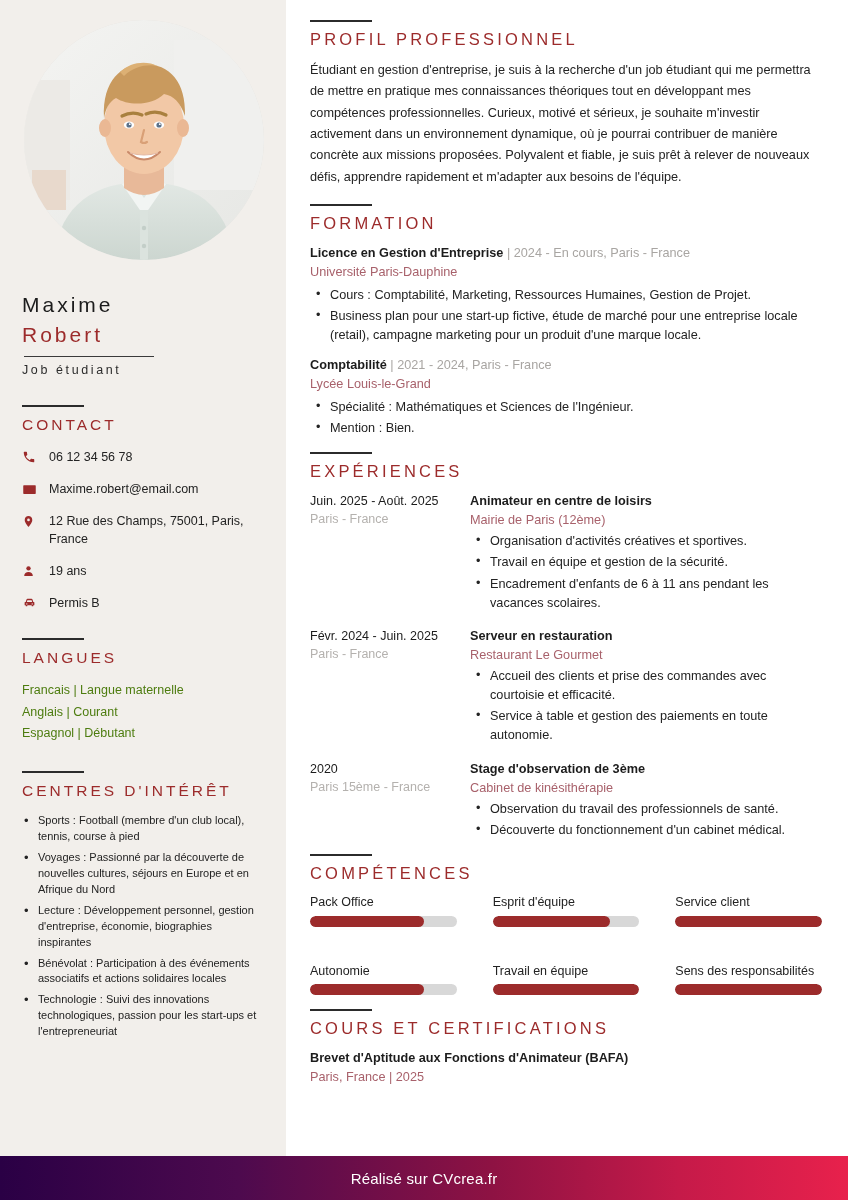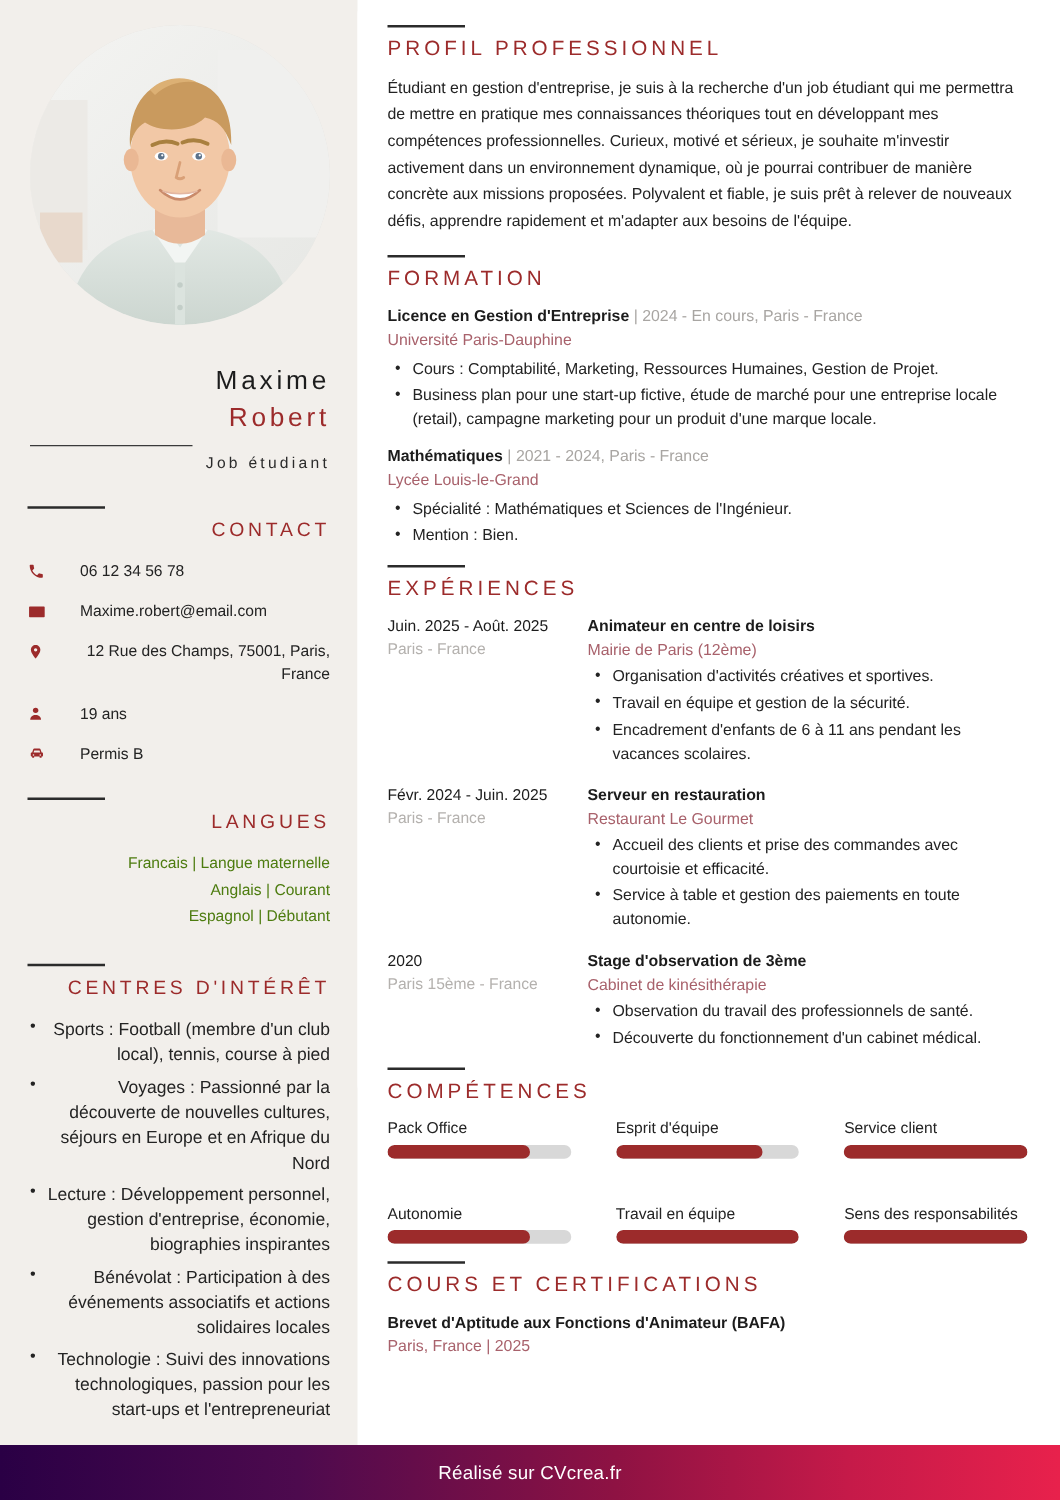--- a/index.html
+++ b/index.html
@@ -10,21 +10,20 @@
     overflow: hidden;
   }
   .page { position: relative; width: 848px; height: 1200px; display: flex; }
 
   
   .sidebar {
     width: 286px;
     background: #f2efeb;
     padding: 20px 22px 0 22px;
     height: 1157px;
-    text-align: right;
   }
   .photo-wrap {
     width: 240px; height: 240px;
     border-radius: 50%;
     overflow: hidden;
     margin: 0 auto 0 2px;
     background: #e8e6e2;
     position: relative;
   }
   .photo-svg { width: 100%; height: 100%; display: block; }
@@ -44,32 +43,32 @@
   }
 
   .side-section { margin-top: 26px; }
   .sec-rule { width: 62px; height: 2px; background: #2b2b2b; margin-bottom: 8px; }
   .side-head {
     font-size: 15.5px; letter-spacing: 3px; color: #9c2b2b;
     font-weight: 400; line-height: 1.3; margin-bottom: 12px;
   }
 
   .contact-row {
-    display: flex; align-items: flex-start; gap: 26px; margin-bottom: 14px;
+    display: flex; align-items: flex-start; gap: 11px; margin-bottom: 14px;
   }
   .c-icon { width: 16px; min-width: 16px; padding-top: 2px; }
   .c-icon svg { display: block; fill: #9c2b2b; }
   .c-text { font-size: 12.5px; color: #232323; line-height: 1.45; }
 
   .lang-line { font-size: 12.5px; color: #4d7c0f; line-height: 1.72; }
 
   .interest-list { list-style: none; margin-top: 2px; }
   .interest-list li {
     position: relative; padding-left: 16px; margin-bottom: 5px;
-    font-size: 14px; color: #232323; line-height: 1.45;
+    font-size: 11px; color: #232323; line-height: 1.45;
   }
   .interest-list li::before {
     content: "•"; position: absolute; left: 2px; top: -1px;
     color: #232323; font-size: 13px;
   }
 
   
   .main {
     flex: 1;
     background: #ffffff;
@@ -294,21 +293,21 @@
         </div>
         <div class="edu-school">Université Paris-Dauphine</div>
         <ul class="bullets">
           <li>Cours : Comptabilité, Marketing, Ressources Humaines, Gestion de Projet.</li>
           <li>Business plan pour une start-up fictive, étude de marché pour une entreprise locale (retail), campagne marketing pour un produit d'une marque locale.</li>
         </ul>
       </div>
 
       <div class="edu-item">
         <div class="edu-head">
-          <span class="edu-degree">Mathématiques</span><span class="edu-meta"> | 2021 - 2024, Paris - France</span>
+          <span class="edu-degree">Comptabilité</span><span class="edu-meta"> | 2021 - 2024, Paris - France</span>
         </div>
         <div class="edu-school">Lycée Louis-le-Grand</div>
         <ul class="bullets">
           <li>Spécialité : Mathématiques et Sciences de l'Ingénieur.</li>
           <li>Mention : Bien.</li>
         </ul>
       </div>
     </section>
 
     <section class="m-section" style="margin-top:14px;">

